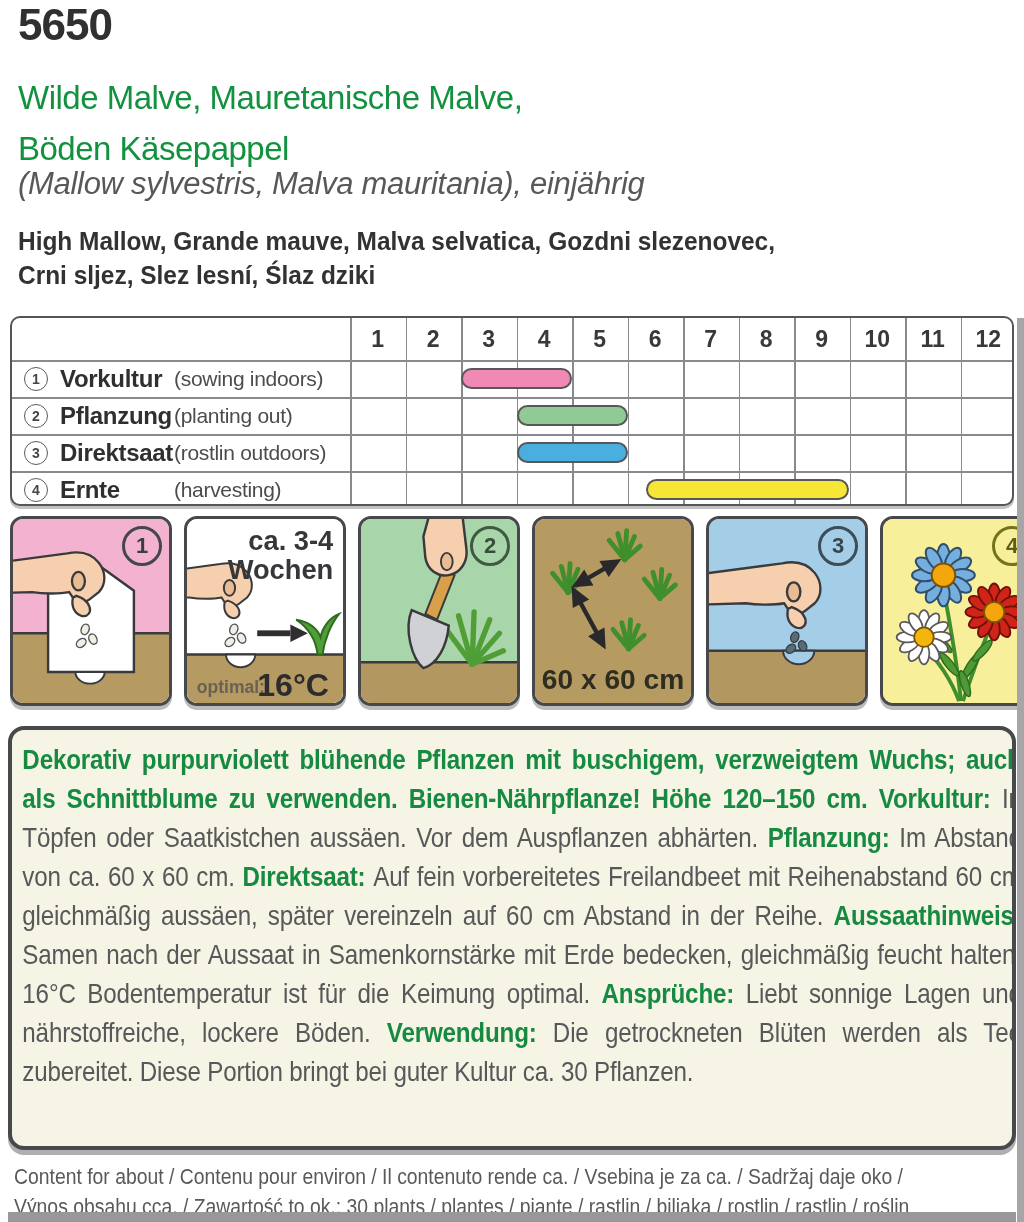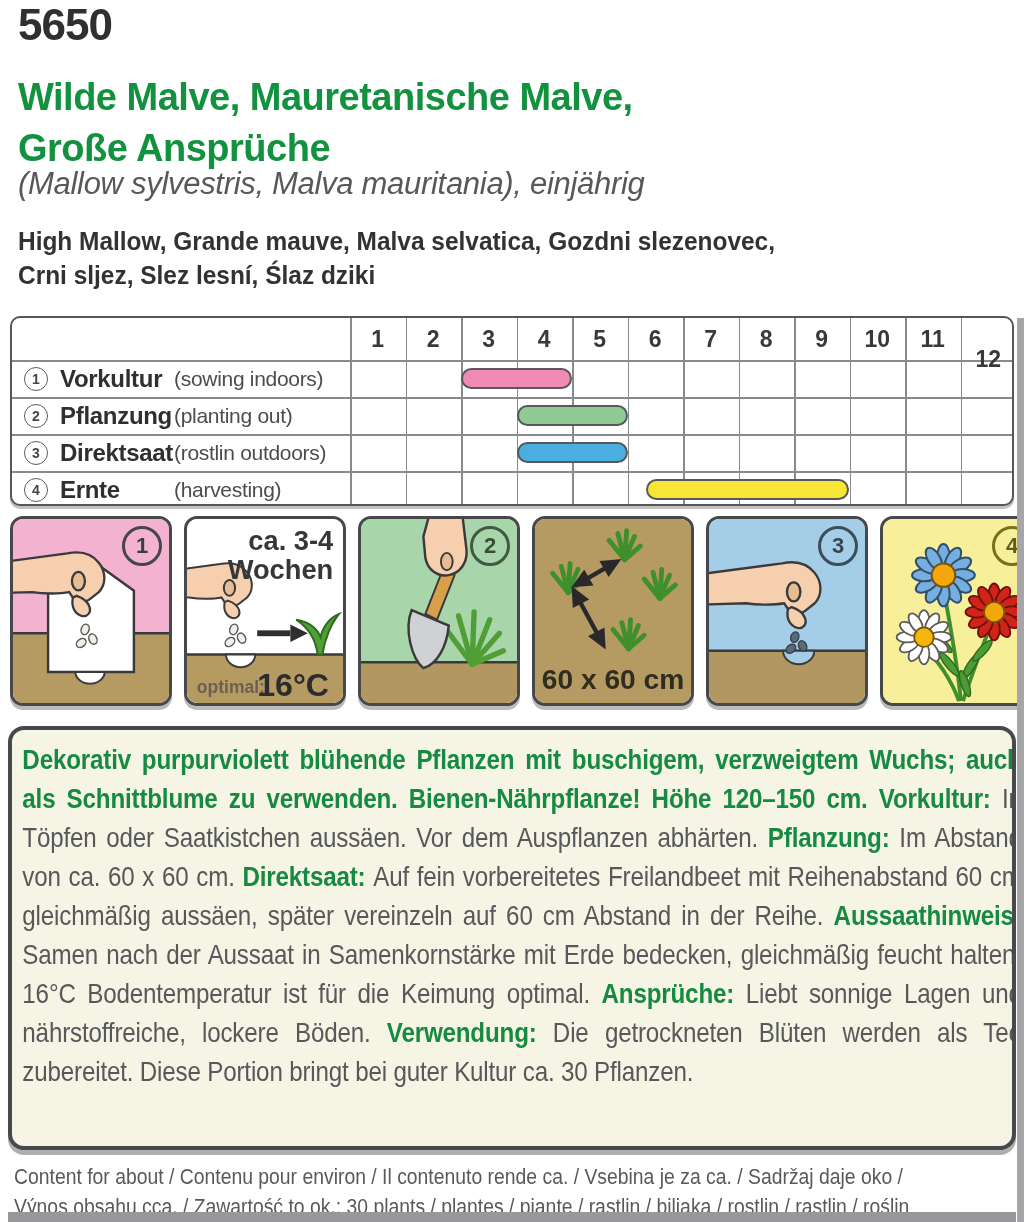--- a/index.html
+++ b/index.html
@@ -4,21 +4,21 @@
 <style>
   html,body{margin:0;padding:0;}
   body{
     width:1024px;height:1222px;position:relative;background:#ffffff;
     font-family:"Liberation Sans","DejaVu Sans",sans-serif;
     overflow:hidden;
   }
   .abs{position:absolute;}
   
   .catalog{left:18px;top:0px;font-size:44px;font-weight:800;letter-spacing:-1px;color:var(--dark,#303032);}
-  .title{left:18px;top:72px;font-size:38px;font-weight:bold;letter-spacing:-0.5px;line-height:51px;color:var(--title-green,#12913f);}
+  .title{left:18px;top:72px;font-size:33px;font-weight:normal;letter-spacing:-0.5px;line-height:51px;color:var(--title-green,#12913f);}
   .botanical{left:18px;top:166px;font-size:31px;font-style:italic;color:var(--body-gray,#57585a);letter-spacing:-0.3px;}
   .common{left:18px;top:224px;font-size:26px;font-weight:bold;line-height:34px;color:#323234;transform:scaleX(0.94);transform-origin:0 0;white-space:nowrap;}
   
   .cal{left:10px;top:316px;width:1004px;height:190px;border:2.5px solid #55565a;border-radius:10px;
        overflow:hidden;background:#fff;box-sizing:border-box;box-shadow:0 3px 0 rgba(120,120,122,0.45);}
   .cal-vline{position:absolute;top:0;bottom:0;width:1.5px;background:#898a8e;}
   .cal-hline{position:absolute;left:0;right:0;height:1.5px;background:#898a8e;}
   .cal-month{position:absolute;top:0;display:flex;align-items:center;justify-content:center;
              font-size:23px;font-weight:bold;color:#39393b;}
   .cal-rowlab{position:absolute;left:0;display:flex;align-items:center;padding-left:12px;box-sizing:border-box;}
@@ -84,21 +84,21 @@
       <line x1="0" y1="0" x2="10" y2="-24"></line>
       <line x1="0" y1="0" x2="16" y2="-14"></line>
     </g>
   </defs>
 </svg>
 
 <div class="abs catalog">5650</div>
 
 <div class="abs title">
   <div>Wilde Malve, Mauretanische Malve,</div>
-  <div>Große Ansprüche</div>
+  <div>Böden Käsepappel</div>
 </div>
 
 <div class="abs botanical">(Mallow sylvestris, Malva mauritania), einjährig</div>
 
 <div class="abs common">
   <div>High Mallow, Grande mauve, Malva selvatica, Gozdni slezenovec,</div>
   <div>Crni sljez, Slez lesní, Ślaz dziki</div>
 </div>
 
 <div class="abs cal" id="calendar">
@@ -122,21 +122,21 @@
     <div class="cal-month" style="left: 393.5px; width: 55.5px; height: 42px;">2</div>
     <div class="cal-month" style="left: 449px; width: 55.5px; height: 42px;">3</div>
     <div class="cal-month" style="left: 504.5px; width: 55.5px; height: 42px;">4</div>
     <div class="cal-month" style="left: 560px; width: 55.5px; height: 42px;">5</div>
     <div class="cal-month" style="left: 615.5px; width: 55.5px; height: 42px;">6</div>
     <div class="cal-month" style="left: 671px; width: 55.5px; height: 42px;">7</div>
     <div class="cal-month" style="left: 726.5px; width: 55.5px; height: 42px;">8</div>
     <div class="cal-month" style="left: 782px; width: 55.5px; height: 42px;">9</div>
     <div class="cal-month" style="left: 837.5px; width: 55.5px; height: 42px;">10</div>
     <div class="cal-month" style="left: 893px; width: 55.5px; height: 42px;">11</div>
-    <div class="cal-month" style="left: 948.5px; width: 55.5px; height: 42px; margin-top: 20px;">12</div>
+    <div class="cal-month" style="left: 948.5px; width: 55.5px; height: 42px;">12</div>
     <div class="cal-rowlab" style="top: 42px; height: 37px; width: 338px;">
       <span class="cal-circ">1</span>
       <span class="cal-de">Vorkultur</span>
       <span class="cal-en">(sowing indoors)</span>
     </div>
     <div class="cal-bar" style="left: 449px; width: 111px; top: 50px; background: rgb(240, 138, 180);"></div>
     <div class="cal-rowlab" style="top: 79px; height: 37px; width: 338px;">
       <span class="cal-circ">2</span>
       <span class="cal-de">Pflanzung</span>
       <span class="cal-en">(planting out)</span>

